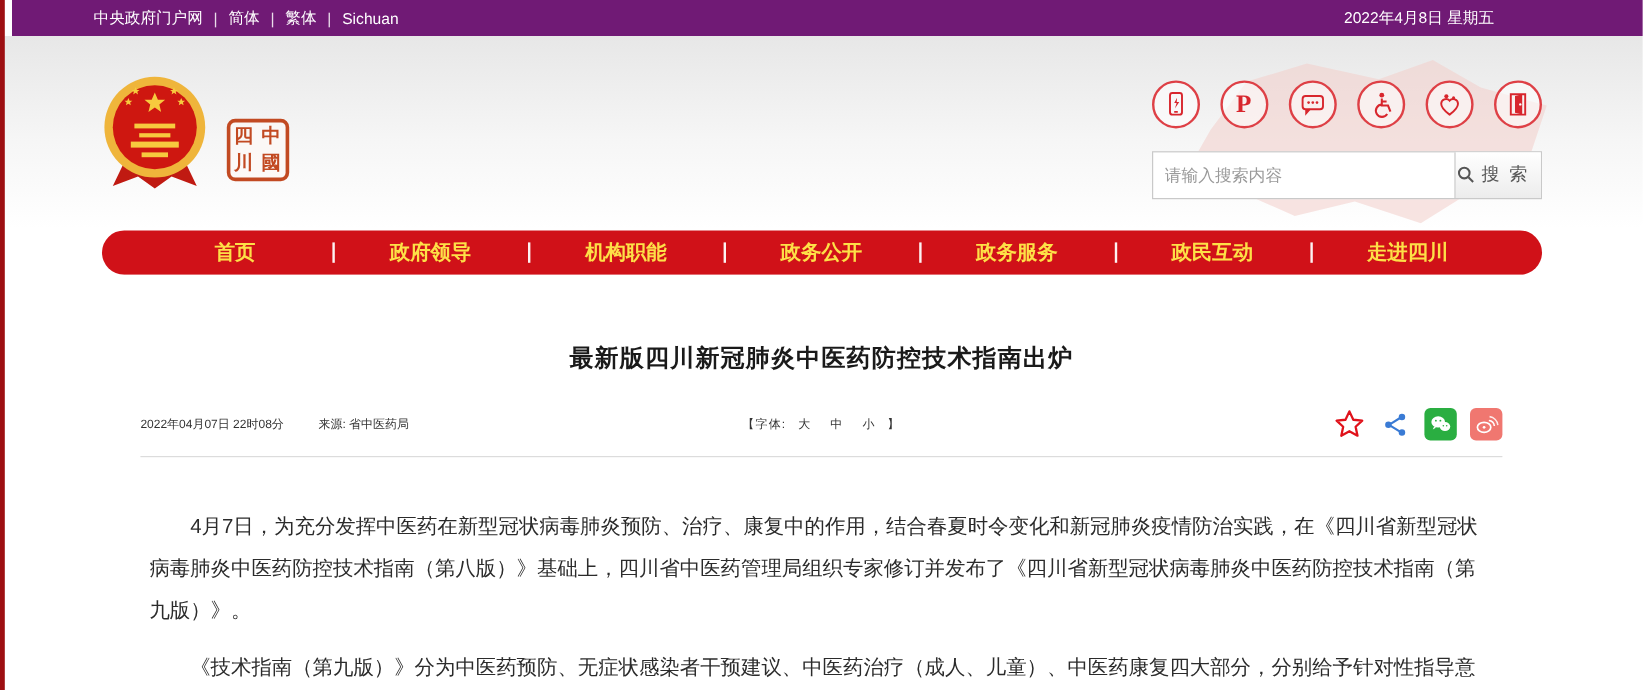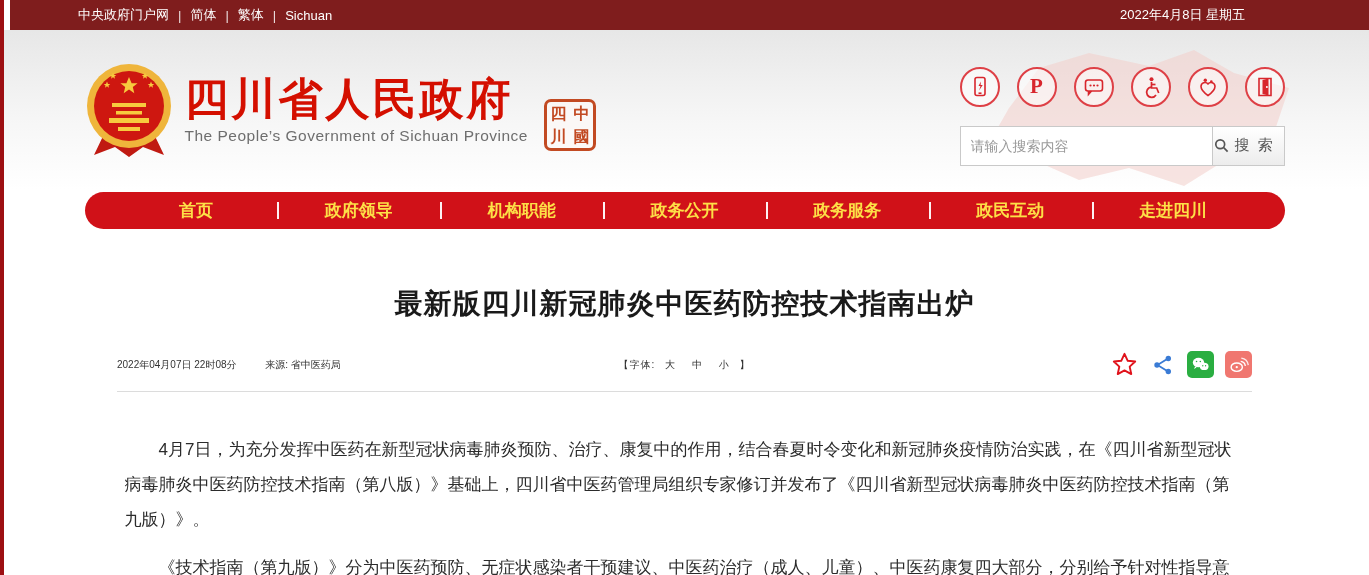--- a/index.html
+++ b/index.html
@@ -2,21 +2,21 @@
 <html><head>
 <meta charset="utf-8">
 <style>
   * { margin:0; padding:0; box-sizing:border-box; }
   html,body { width:1369px; height:575px; overflow:hidden; background:#fff;
     font-family:"Liberation Sans","DejaVu Sans",sans-serif; }
 
   .edge-strip { position:absolute; left:0; top:0; width:4px; height:575px; background:#9d0f12; z-index:50; }
 
   
-  .topbar { margin-left:10px; height:30px; background:#7f1d1d; color:#fff;
+  .topbar { margin-left:10px; height:30px; background:#701a75; color:#fff;
     display:flex; align-items:center; justify-content:space-between;
     font-size:13px; padding:0 124px 0 68px; }
   .topbar-links { display:flex; align-items:center; }
   .topbar-links a { color:#fff; text-decoration:none; cursor:pointer; }
   .tsep { color:rgba(255,255,255,.85); margin:0 9px; }
   .tsep::before { content:"|"; }
   .topbar-date { color:#fff; }
 
   
   .header { position:relative; height:160px; background:linear-gradient(#e7e7e7 0%, #f6f6f6 55%, #ffffff 100%); }
@@ -51,21 +51,21 @@
   
   .mainnav { width:1200px; margin:2px auto 0; height:37px; background:#d01118; border-radius:19px;
     display:flex; align-items:center; padding:0 30px; }
   .nav-item { flex:1; position:relative; text-align:center; color:#fde047; font-size:17px;
     font-weight:bold; text-decoration:none; line-height:37px; cursor:pointer; }
   .nav-item + .nav-item::before { content:""; position:absolute; left:0; top:10px; height:17px;
     width:2px; background:rgba(255,255,255,.95); }
 
   
   .article { padding-top:56px; background:#fff; }
-  .article-title { text-align:center; font-size:28px; font-weight:bold; color:#1a1a1a; letter-spacing:1px; }
+  .article-title { text-align:center; font-size:20px; font-weight:bold; color:#1a1a1a; letter-spacing:1px; }
   .meta-row { position:relative; width:1135px; margin:28px auto 0; display:flex;
     align-items:center; justify-content:space-between; font-size:10px; color:#333; }
   .meta-left span { margin-right:26px; }
   .font-size-control { position:absolute; left:50%; transform:translateX(-50%); color:#333; letter-spacing:1px; }
   .font-size-control a { color:#333; text-decoration:none; margin:0 6px; cursor:pointer; }
   .share-row { display:flex; align-items:center; gap:11px; }
   .share-row .sicon { width:27px; height:27px; display:flex; align-items:center; justify-content:center; cursor:pointer; }
   .badge { border-radius:5px; }
   .badge.wechat { background:#2aae41; }
   .badge.weibo { background:#f07770; }
@@ -105,24 +105,20 @@
         <polygon transform="translate(44,26)" fill="#f7ca3e" points="0,-9 2.6,-2.8 8.6,-2.8 3.8,1.1 5.3,7.3 0,3.6 -5.3,7.3 -3.8,1.1 -8.6,-2.8 -2.6,-2.8"></polygon>
         <polygon transform="translate(28,16) scale(0.38)" fill="#f7ca3e" points="0,-9 2.6,-2.8 8.6,-2.8 3.8,1.1 5.3,7.3 0,3.6 -5.3,7.3 -3.8,1.1 -8.6,-2.8 -2.6,-2.8"></polygon>
         <polygon transform="translate(60,16) scale(0.38)" fill="#f7ca3e" points="0,-9 2.6,-2.8 8.6,-2.8 3.8,1.1 5.3,7.3 0,3.6 -5.3,7.3 -3.8,1.1 -8.6,-2.8 -2.6,-2.8"></polygon>
         <polygon transform="translate(22,25) scale(0.38)" fill="#f7ca3e" points="0,-9 2.6,-2.8 8.6,-2.8 3.8,1.1 5.3,7.3 0,3.6 -5.3,7.3 -3.8,1.1 -8.6,-2.8 -2.6,-2.8"></polygon>
         <polygon transform="translate(66,25) scale(0.38)" fill="#f7ca3e" points="0,-9 2.6,-2.8 8.6,-2.8 3.8,1.1 5.3,7.3 0,3.6 -5.3,7.3 -3.8,1.1 -8.6,-2.8 -2.6,-2.8"></polygon>
         <rect x="27" y="43" width="34" height="4" fill="#f7ca3e"></rect>
         <rect x="31" y="51" width="26" height="3.5" fill="#f7ca3e"></rect>
         <rect x="24" y="58" width="40" height="5" fill="#f7ca3e"></rect>
         <rect x="33" y="67" width="22" height="4" fill="#f7ca3e"></rect>
       </svg>
-      <div class="logo-text">
-        <div class="site-title">四川省人民政府</div>
-        <div class="site-subtitle">The People’s Government of Sichuan Province</div>
-      </div>
       <div class="seal">
         <span>四</span>
         <span>中</span>
         <span>川</span>
         <span>國</span>
       </div>
     </div>
 
     <div class="header-right">
       <div class="quick-icons">

